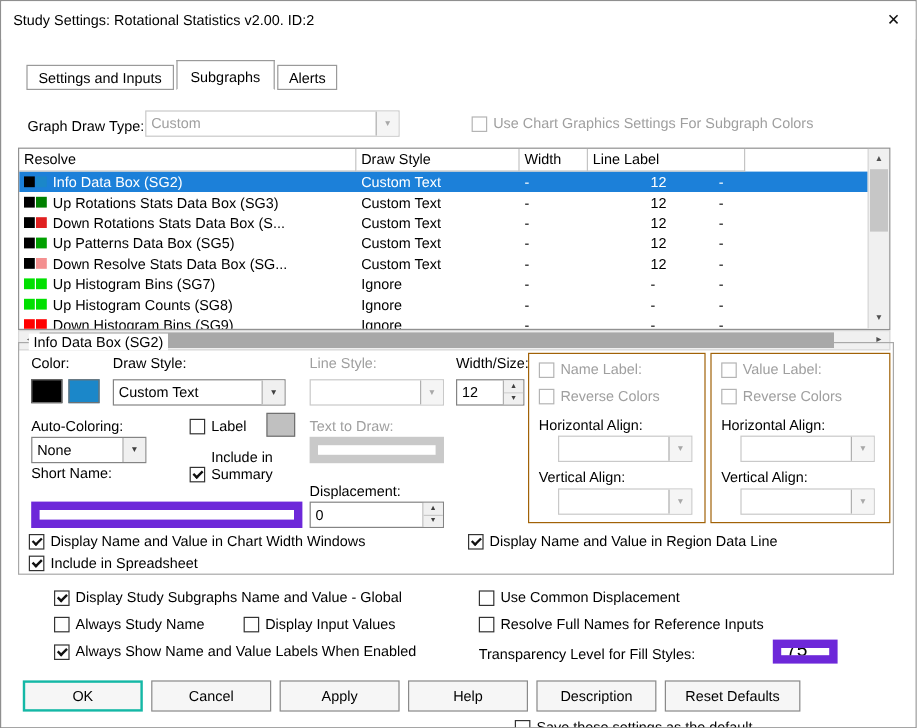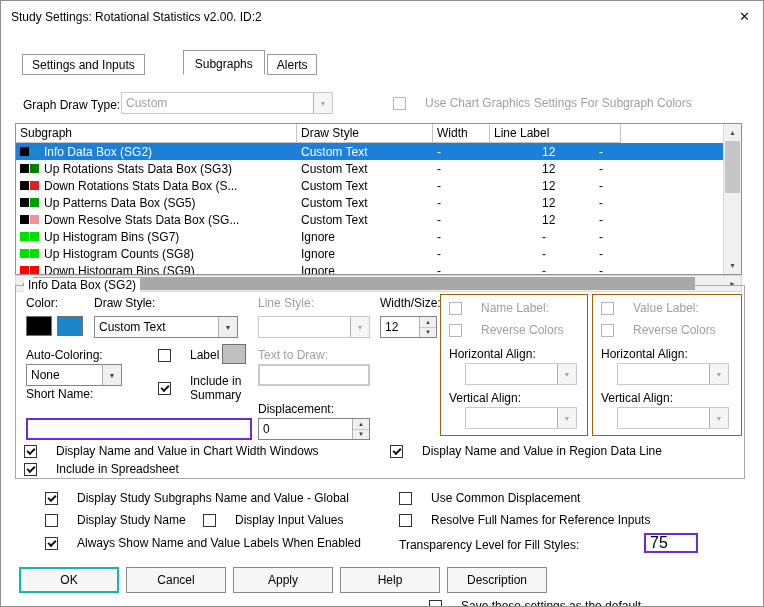--- a/index.html
+++ b/index.html
@@ -9,43 +9,43 @@
   .lbl{position:absolute;white-space:nowrap;}
   .gray{color:#9f9f9f;}
   
   .titlebar{position:absolute;top:0;left:0;right:0;height:32px;background:#fff;}
   .wtitle{position:absolute;left:10px;top:9px;font-size:12px;}
   .wclose{position:absolute;right:13px;top:8px;font-size:13px;color:#111;cursor:pointer;}
   
   .tabstrip{position:absolute;left:21px;top:49px;height:25px;display:flex;align-items:flex-end;}
   .tab{box-sizing:border-box;border:1px solid #9a9a9a;background:#fff;padding:3px 9px;height:21px;
        margin-right:2px;white-space:nowrap;}
-  .tab.active{height:25px;padding:6px 11px;border-bottom-color:#fff;position:relative;z-index:2;margin-left:36px;}
+  .tab.active{height:25px;padding:6px 11px;border-bottom-color:#fff;position:relative;z-index:2;}
   
   .combo{position:absolute;background:#fff;border:1px solid #848484;display:flex;align-items:stretch;
          height:22px;box-sizing:border-box;}
   .combo .ct{flex:1;padding:3px 4px 0;white-space:nowrap;overflow:hidden;}
   .combo .ca{width:18px;background:#f0f0f0;border-left:1px solid #b0b0b0;display:flex;
              align-items:center;justify-content:center;font-size:7px;color:#404040;}
   .combo.disabled{border-color:#c9c9c9;}
   .combo.disabled .ct{color:#9f9f9f;}
   .combo.disabled .ca{color:#a8a8a8;background:#f5f5f5;}
   
   .spin{position:absolute;background:#fff;border:1px solid #848484;display:flex;height:22px;box-sizing:border-box;}
   .spin .sv{flex:1;padding:3px 4px 0;}
   .spin .sb{width:16px;display:flex;flex-direction:column;border-left:1px solid #b0b0b0;}
   .spin .su,.spin .sd{flex:1;background:#f0f0f0;display:flex;align-items:center;justify-content:center;
                       font-size:6px;color:#404040;}
   .spin .su{border-bottom:1px solid #c8c8c8;}
   
-  .tinput{position:absolute;border:2px solid #6d28d9;background:#fff;
+  .tinput{position:absolute;border:7px solid #6d28d9;background:#fff;
           font-family:"Liberation Sans",sans-serif;font-size:16px;padding:2px 4px;box-sizing:border-box;}
   .tinput.disabled{border-color:#c9c9c9;background:#fff;}
   
-  .cbrow{position:absolute;display:flex;gap:19px;align-items:center;white-space:nowrap;}
+  .cbrow{position:absolute;display:flex;gap:5px;align-items:flex-end;white-space:nowrap;}
   .cb{display:inline-block;width:13px;height:13px;border:1px solid #333;background:#fff;
       position:relative;flex:none;box-sizing:border-box;margin-top:0;}
   .cb.checked::after{content:"";position:absolute;left:2px;top:2px;width:6px;height:3px;
       border-left:2px solid #111;border-bottom:2px solid #111;transform:rotate(-45deg);}
   .cb.disabled{border-color:#b4b4b4;}
   
   .table{position:absolute;left:14px;top:122px;width:727px;height:152px;border:1px solid #919191;
          box-sizing:border-box;background:#fff;overflow:hidden;}
   .thead{display:flex;height:19px;}
   .th{box-sizing:border-box;border-right:1px solid #c4c4c4;border-bottom:1px solid #c4c4c4;
@@ -101,21 +101,21 @@
     <span class="ct">Custom</span>
     <span class="ca">▼</span>
   </div>
   <label class="cbrow" style="left:392px;top:95px">
     <span class="cb disabled"></span>
     <span class="gray">Use Chart Graphics Settings For Subgraph Colors</span>
   </label>
 
   <div class="table">
     <div class="thead">
-        <div class="th" style="width: 281px;">Subgraph</div>
+        <div class="th" style="width: 281px;">Resolve</div>
         <div class="th" style="width: 136px;">Draw Style</div>
         <div class="th" style="width: 57px;">Width</div>
         <div class="th" style="width: 131px;">Line Label</div>
       </div>
     <div class="tbody">
         <div class="trow sel" style="background: rgb(28, 128, 217);">
           <div class="td" style="width: 281px;">
             <span class="swatch" style="background: rgb(0, 0, 0);"></span>
             <span class="swatch" style="background: rgb(27, 135, 201);"></span>
             <span class="rowname">Info Data Box (SG2)</span>
@@ -334,21 +334,21 @@
   <label class="cbrow" style="left:44px;top:490px">
     <span class="cb checked"></span>
     <span>Display Study Subgraphs Name and Value - Global</span>
   </label>
   <label class="cbrow" style="left:398px;top:490px">
     <span class="cb"></span>
     <span>Use Common Displacement</span>
   </label>
   <label class="cbrow" style="left:44px;top:512px">
     <span class="cb"></span>
-    <span>Display Study Name</span>
+    <span>Always Study Name</span>
   </label>
   <label class="cbrow" style="left:202px;top:512px">
     <span class="cb"></span>
     <span>Display Input Values</span>
   </label>
   <label class="cbrow" style="left:398px;top:512px">
     <span class="cb"></span>
     <span>Resolve Full Names for Reference Inputs</span>
   </label>
   <label class="cbrow" style="left:44px;top:535px">
@@ -357,20 +357,21 @@
   </label>
   <span class="lbl" style="left:398px;top:537px">Transparency Level for Fill Styles:</span>
   <input class="tinput" style="left: 643px; top: 532px; width: 54px; height: 20px;" value="75">
 
   <div class="btnrow">
       <button class="btn focused">OK</button>
       <button class="btn">Cancel</button>
       <button class="btn">Apply</button>
       <button class="btn">Help</button>
       <button class="btn">Description</button>
+      <button class="btn wide">Reset Defaults</button>
     </div>
 
   <label class="cbrow" style="left:428px;top:598px">
     <span class="cb"></span>
     <span>Save these settings as the default</span>
   </label>
 
 </div>
 
 </body></html>

